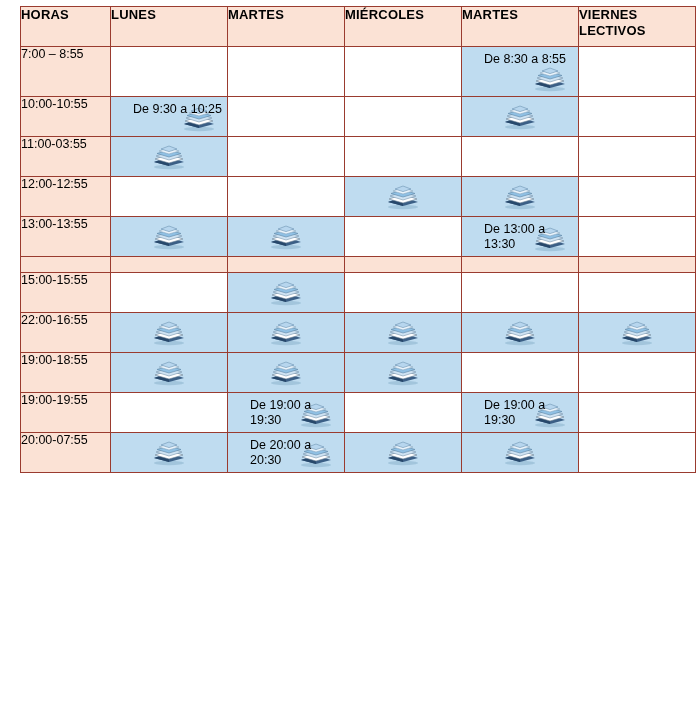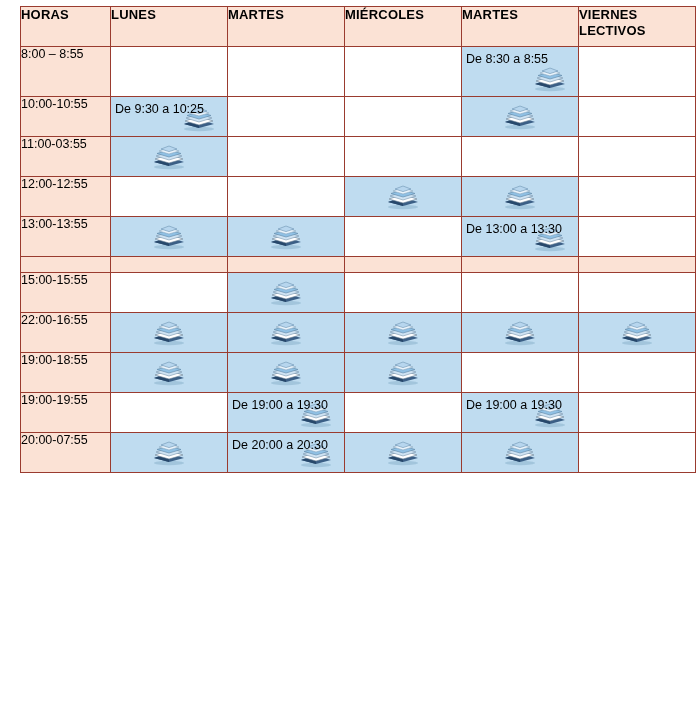--- a/index.html
+++ b/index.html
@@ -58,21 +58,21 @@
   .cell {
     background: #ffffff;
     height: 40px;
   }
   .cell.busy {
     background: #bfdcf0;
   }
   .cell-label {
     font-size: 12.5px;
     color: #000000;
-    padding: 5px 4px 0 4px;
+    padding: 5px 4px 0 22px;
     line-height: 15px;
     position: relative;
     z-index: 2;
   }
   
   .books {
     position: absolute;
     width: 36px;
     height: 26px;
   }
@@ -108,21 +108,21 @@
         <th class="hdr-cell">HORAS</th>
         <th class="hdr-cell">LUNES</th>
         <th class="hdr-cell">MARTES</th>
         <th class="hdr-cell">MIÉRCOLES</th>
         <th class="hdr-cell">MARTES</th>
         <th class="hdr-cell">VIERNES LECTIVOS</th>
       </tr>
     </thead>
     <tbody id="schedule-body">
         <tr>
-          <td class="hora-cell rowh-1">8:00 – 8:55</td>
+          <td class="hora-cell rowh-1">7:00 – 8:55</td>
           <td class="cell rowh-1"></td>
           <td class="cell rowh-1"></td>
           <td class="cell rowh-1"></td>
           <td class="cell busy rowh-1">
             <div class="cell-label">De 8:30 a 8:55</div>
             <span class="books pos-label-right">
               <svg viewBox="0 0 36 26" width="36" height="26">
                 <ellipse cx="18" cy="23" rx="15" ry="2.2" fill="#7fa8c4" opacity="0.45"></ellipse>
                 <path d="M3 18 L18 13 L33 18 L18 22 Z" fill="#3b5f86"></path>
                 <path d="M3 18 L18 13 L18 22 Z" fill="#27486b"></path>

